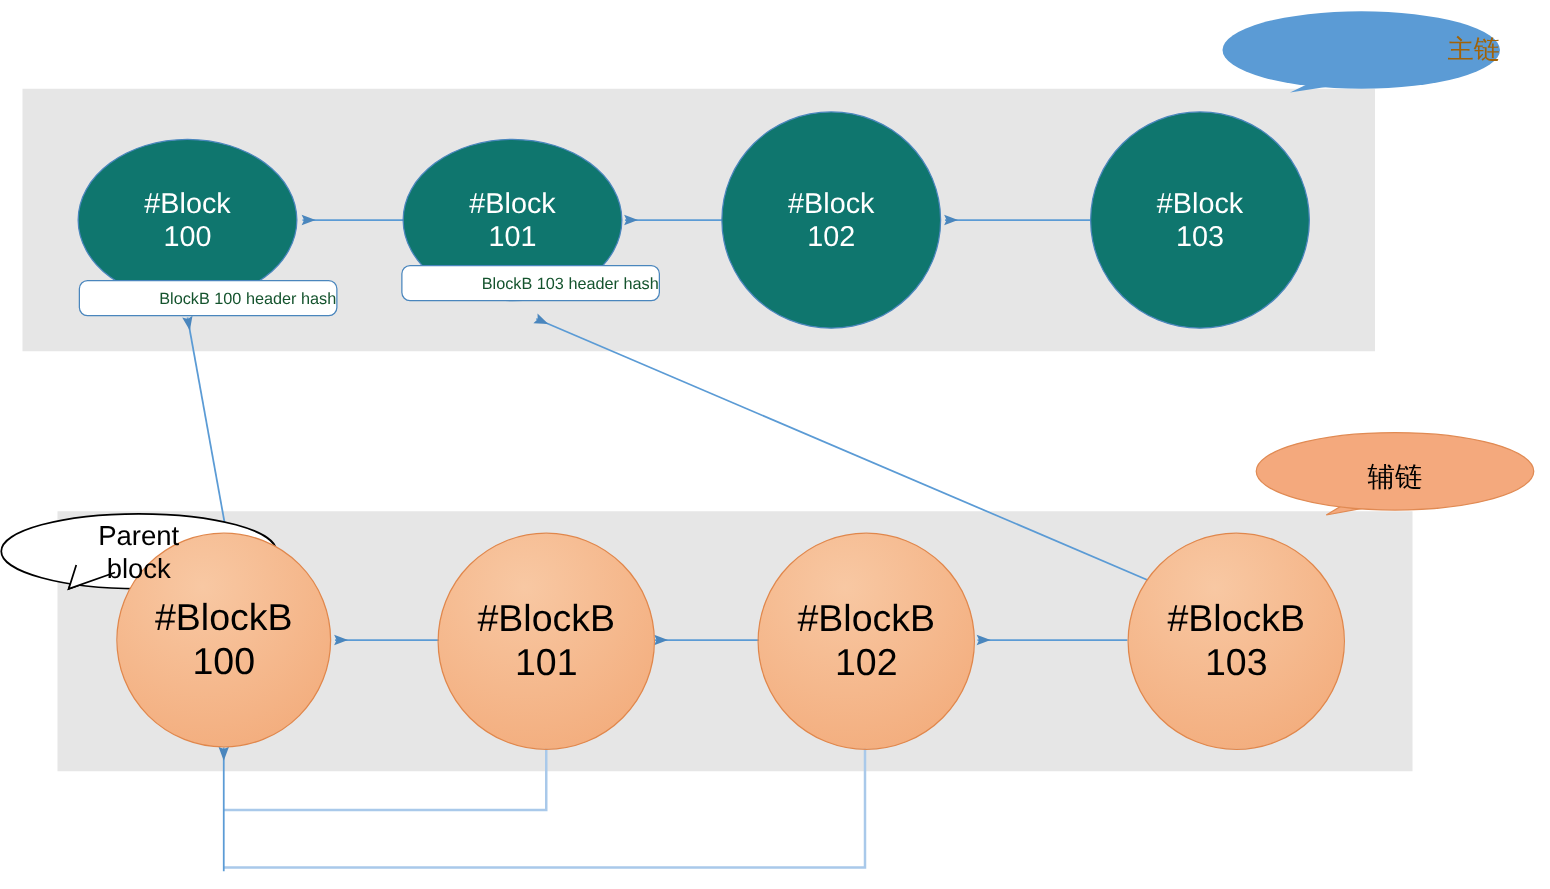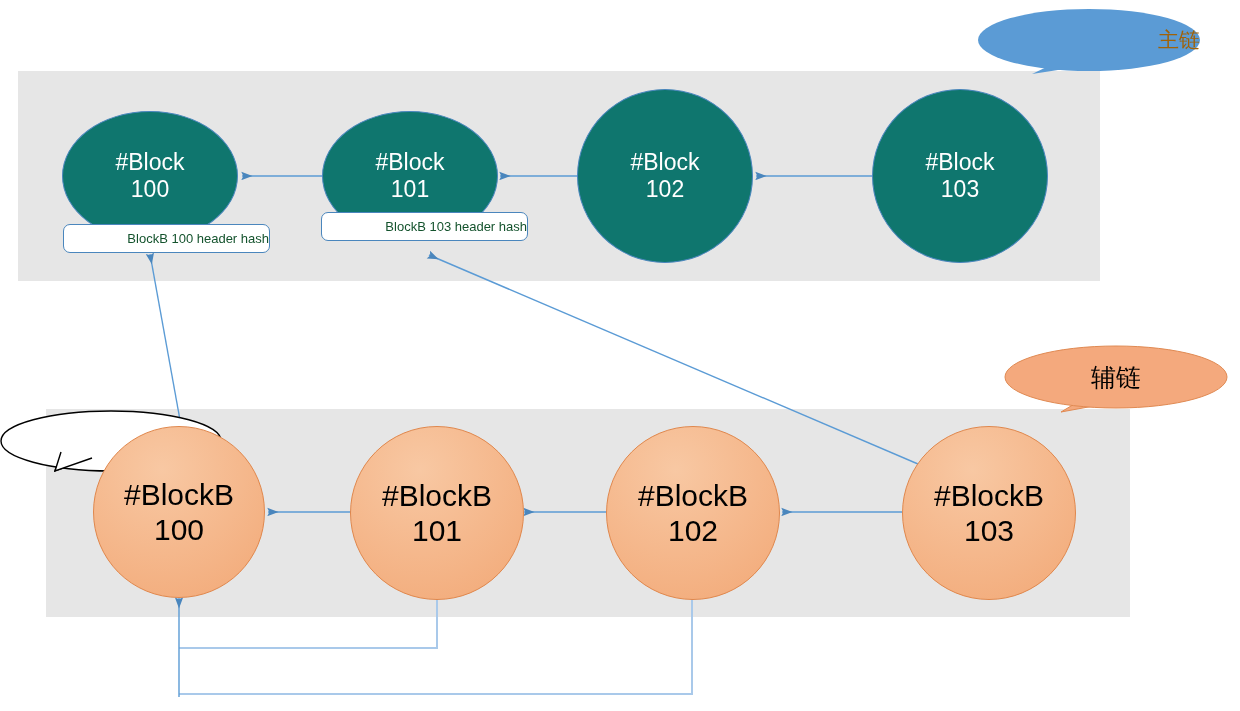--- a/index.html
+++ b/index.html
@@ -75,21 +75,21 @@
   .callout-label {
     position: absolute;
     display: flex;
     align-items: center;
     justify-content: center;
     text-align: center;
     pointer-events: none;
     line-height: 1.2;
   }
   #label-main  { font-size: 21px; color: #a16207; justify-content: flex-end; }
-  #label-aux   { font-size: 25px; color: #000000; }
+  #label-aux   { font-size: 22px; color: #000000; align-items: flex-end; }
   #label-parent{ font-size: 22px; color: #000000; flex-direction: column; }
 </style>
 </head>
 <body>
 
 <div id="canvas">
 
   <div class="band" id="band-main"></div>
   <div class="band" id="band-aux"></div>
 
@@ -214,14 +214,18 @@
   </div>
 
   <div class="callout-label" id="label-main" style="left:978px; top:22px; width:222px; height:36px;">
     <span>主链</span>
   </div>
 
   <div class="callout-label" id="label-aux" style="left:1005px; top:359px; width:222px; height:36px;">
     <span>辅链</span>
   </div>
 
+  <div class="callout-label" id="label-parent" style="left:26px; top:417px; width:170px; height:50px;">
+    <span>Parent</span>
+    <span>block</span>
+  </div>
 
 </div>
 
 </body></html>

